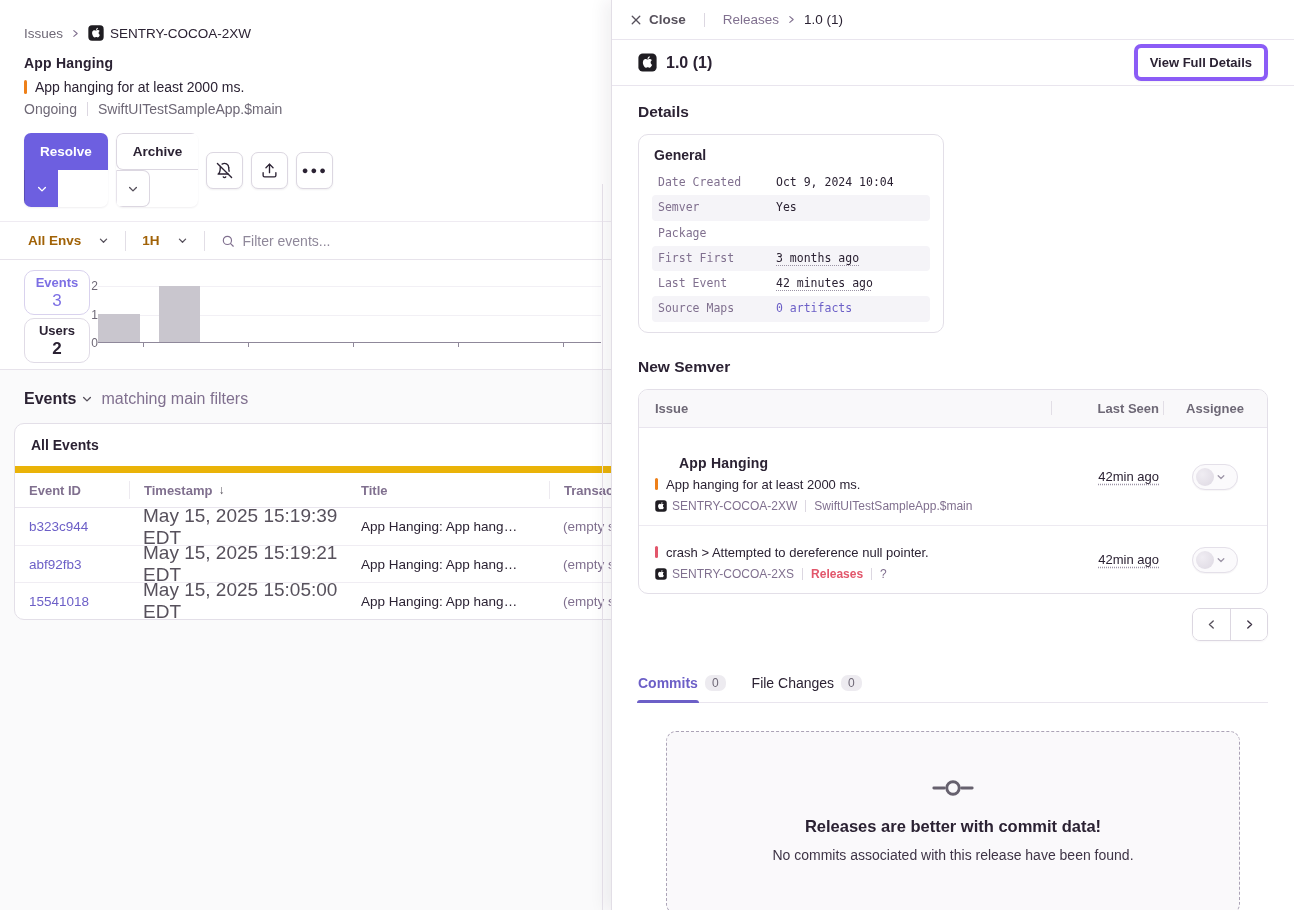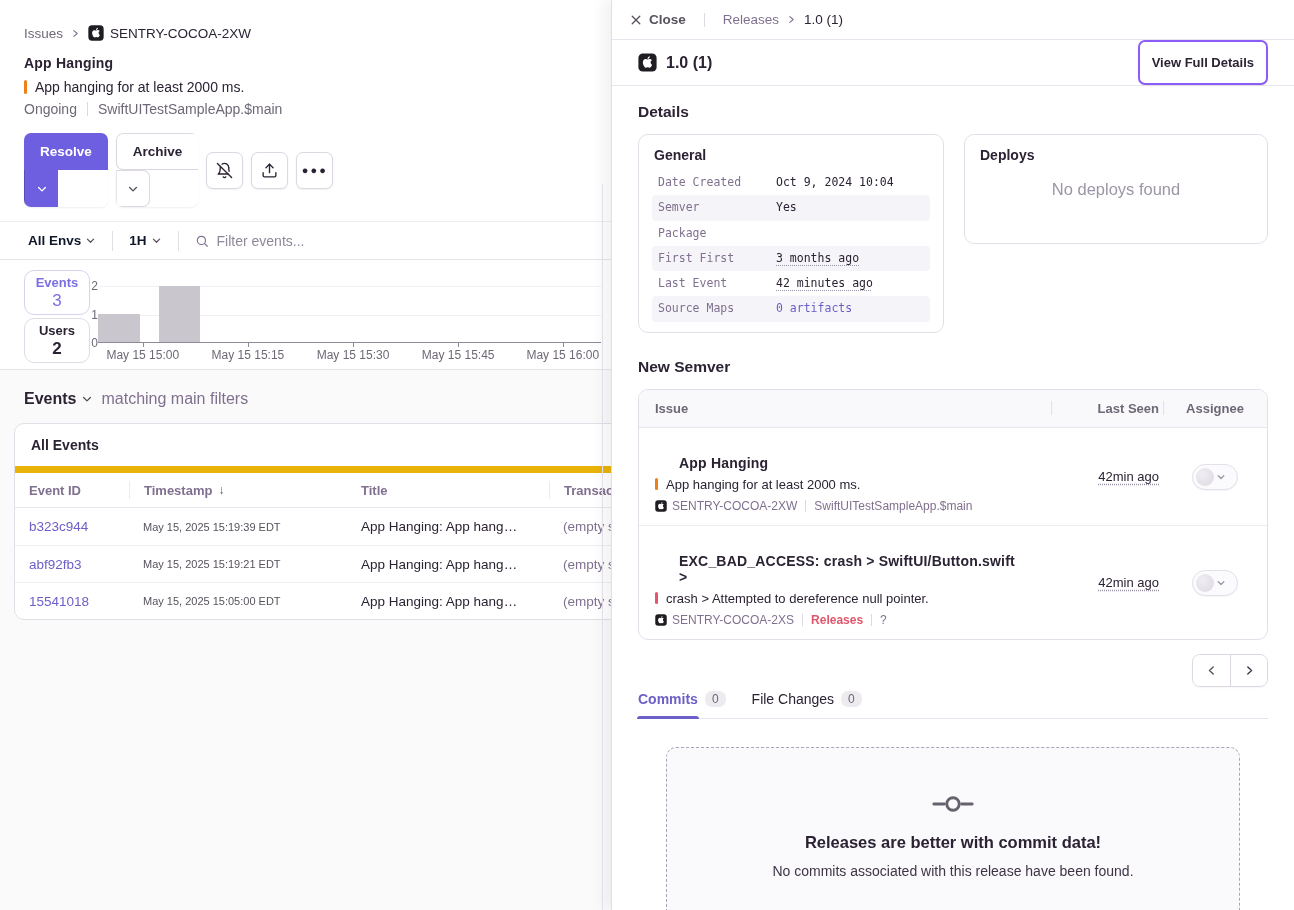--- a/index.html
+++ b/index.html
@@ -31,21 +31,21 @@
          font-size:13.5px; font-weight:700; cursor:pointer; box-shadow:0 1px 2px rgba(43,34,51,0.07); }
   .btn-split { display:inline-flex; border-radius:7px; overflow:hidden; box-shadow:0 1px 2px rgba(43,34,51,0.07);flex-direction:column; }
   .btn-primary-main { background:#6D5FE0; color:#fff; padding:0 16px; height:37px; display:flex; align-items:center; font-weight:700; font-size:13.5px; cursor:pointer; }
   .btn-primary-caret { background:#6D5FE0; color:#fff; width:34px; height:37px; display:flex; align-items:center; justify-content:center; border-left:1px solid rgba(0,0,0,.18); cursor:pointer; }
   .btn-default-main { background:#fff; color:#2B2233; padding:0 16px; height:37px; display:flex; align-items:center; font-weight:700; font-size:13.5px; border:1px solid #DCD7E1; border-right:none; border-radius:7px 0 0 7px; cursor:pointer; }
   .btn-default-caret { background:#fff; width:34px; height:37px; display:flex; align-items:center; justify-content:center; border:1px solid #DCD7E1; border-left:1px solid #E7E3EB; border-radius:0 7px 7px 0; color:#57515C; cursor:pointer; }
   .btn-icon { width:37px; background:#fff; border:1px solid #DCD7E1; color:#2B2233; }
   .dots { font-size:11px; letter-spacing:2px; color:#2B2233; }
 
   .filter-bar { display:flex; align-items:center; height:38px; padding:0 16px; border-bottom:1px solid #E7E3EB; }
-  .filter-trigger { display:flex; align-items:center; gap:4px; font-size:13.5px; font-weight:700; padding:0 12px; color:#0f172a; cursor:pointer; }
+  .filter-trigger { display:flex; align-items:center; gap:17px; font-size:13.5px; font-weight:700; padding:0 12px; color:#a16207; cursor:pointer; }
   .filter-sep { width:1px; height:20px; background:#E2DEE6; margin:0 4px; }
   .search-wrap { display:flex; align-items:center; gap:8px; flex:1; padding-left:12px; }
   .search-input { border:none; outline:none; font-size:14px; color:#2B2233; flex:1; font-family:"Liberation Sans",sans-serif; background:transparent; }
   .search-input::placeholder { color:#8F889A; }
 
   
   .chart-section { position:relative; height:110px; border-bottom:1px solid #E7E3EB; }
   .stat-box { position:absolute; left:24px; width:66px; height:45px; border:1px solid #E0DBE6; border-radius:10px;
               text-align:center; background:#fff; padding-top:4px; cursor:pointer; }
   .stat-events { top:10px; border-color:#D9D2EE; }
@@ -77,37 +77,37 @@
   .ev-head { color:#80708F; font-size:13px; font-weight:600; border-bottom:1px solid #E9E5EE; height:35px; }
   .ev-col { padding-left:14px; display:flex; align-items:center; gap:6px; overflow:hidden; }
   .col-id { width:114px; }
   .col-ts { width:218px; }
   .col-title { width:202px; }
   .col-txn { width:230px; }
   .ev-head .col-ts, .ev-head .col-txn { border-left:1px solid #EDEAF0; height:18px; }
   .ev-body .ev-row { border-top:1px solid #F0EDF3; }
   .ev-body .ev-row:first-child { border-top:none; }
   .ev-link { color:#6C5FC7; font-size:13.5px; cursor:pointer; }
-  .ev-ts { color:#57515C; font-size:11px; }
+  .ev-ts { color:#57515C; font-size:19px; }
   .ev-title { font-size:13.5px; color:#2B2233; max-width:158px; white-space:nowrap; overflow:hidden; text-overflow:ellipsis; }
   .ev-txn { font-size:13.5px; color:#80708F; white-space:nowrap; }
   .sort-arrow { font-size:12px; color:#57515C; }
 
   
   .drawer { position:absolute; top:0; right:0; width:683px; height:910px; background:#fff; z-index:5;
             border-left:1px solid #E2DEE6; box-shadow:-6px 0 16px rgba(43,34,51,0.07); }
   .drawer-top { height:40px; display:flex; align-items:center; padding:0 18px; border-bottom:1px solid #E9E5EE; }
   .close-btn { display:flex; align-items:center; gap:7px; font-size:13.5px; font-weight:600; color:#57515C; cursor:pointer; }
   .drawer-crumbs { display:flex; align-items:center; gap:8px; font-size:13.5px; }
   .drawer-crumbs .root { color:#80708F; cursor:pointer; }
   .drawer-crumbs .cur { color:#2B2233; }
   .drawer-title-row { height:46px; display:flex; align-items:center; padding:0 26px; border-bottom:1px solid #E9E5EE; }
   .release-name { display:flex; align-items:center; gap:9px; font-size:16px; font-weight:700; }
   .spacer { flex:1; }
-  .btn-small { height:45px; padding:12px 12px; display:inline-flex; align-items:center; background:#fff; border:2px solid #8b5cf6;
+  .btn-small { height:37px; padding:12px 12px; display:inline-flex; align-items:center; background:#fff; border:4px solid #8b5cf6;
                border-radius:7px; font-size:13px; font-weight:600; color:#2B2233; box-shadow:0 1px 2px rgba(43,34,51,0.06); cursor:pointer; }
 
   .drawer-body { padding:17px 26px 0; }
   .section-heading { font-size:15.5px; font-weight:700; }
   .details-row { display:flex; gap:20px; align-items:flex-start; margin-top:13px; }
   .card { border:1px solid #E3DFE8; border-radius:10px; background:#fff; }
   .general-card { width:306px; padding:12px 13px 10px; }
   .card-title { font-size:14px; font-weight:700; margin:0 0 7px 2px; }
   .kv-row { display:flex; font-family:"DejaVu Sans Mono", monospace; font-size:11.5px; line-height:1.5; padding:4px 6px; border-radius:4px; }
   .kv-row:nth-child(even) { background:#F5F4F8; }
@@ -139,21 +139,21 @@
   .issue-assignee { width:104px; display:flex; align-items:center; justify-content:center; }
   .assignee-pill { width:46px; height:26px; border-radius:13px; border:1px solid #E4E0E9; background:#FBFAFC;
                    display:flex; align-items:center; padding-left:3px; gap:2px; cursor:pointer; box-shadow:0 1px 1px rgba(43,34,51,0.04); }
   .assignee-avatar { width:18px; height:18px; border-radius:50%; background:radial-gradient(circle at 35% 35%, #F0EDF3, #DDD8E2); }
 
   .pagination { display:flex; justify-content:flex-end; margin-top:14px; }
   .page-group { display:flex; border:1px solid #DCD7E1; border-radius:8px; overflow:hidden; box-shadow:0 1px 2px rgba(43,34,51,0.04); }
   .page-btn { width:37px; height:31px; display:flex; align-items:center; justify-content:center; background:#fff; cursor:pointer; }
   .page-btn + .page-btn { border-left:1px solid #DCD7E1; }
 
-  .tabs-row { margin-top:4px; display:flex; gap:26px; border-bottom:1px solid #E9E5EE; }
+  .tabs-row { margin-top:34px; display:flex; gap:26px; border-bottom:1px solid #E9E5EE; }
   .tab { display:flex; align-items:center; gap:7px; padding-bottom:11px; font-size:14px; cursor:pointer; }
   .tab-label { position:relative; }
   .tab.active { color:#6C5FC7; font-weight:600; }
   .tab.active .tab-label::after { content:""; position:absolute; left:-1px; right:-1px; bottom:-12px; height:3px; background:#6C5FC7; border-radius:3px 3px 0 0; }
   .tab .badge { background:#EDEBF0; color:#6E6876; font-size:12px; font-weight:400; padding:1px 7px; border-radius:7px; }
 
   .empty-panel { margin:28px 28px 0; border:1px dashed #ABA3B6; border-radius:10px; background:#FAF9FB;
                  padding:44px 20px 50px; text-align:center; }
   .empty-icon { display:flex; justify-content:center; }
   .empty-title { margin-top:17px; font-size:16.5px; font-weight:700; }
@@ -286,27 +286,20 @@
       <div class="gridline" style="top:29px;"></div>
       <div class="chart-baseline"></div>
     <div class="chart-bar" style="left: 0%; width: 8.3%; height: 50%;"></div>
         <div class="chart-bar" style="left: 12.1%; width: 8.1%; height: 100%;"></div>
         <div class="chart-tick" style="left: 8.9%;"></div>
         <div class="chart-tick" style="left: 29.8%;"></div>
         <div class="chart-tick" style="left: 50.7%;"></div>
         <div class="chart-tick" style="left: 71.6%;"></div>
         <div class="chart-tick" style="left: 92.4%;"></div>
       </div>
-    <div class="chart-xaxis">
-        <div class="chart-xlabel" style="left: 8.9%;">May 15 15:00</div>
-        <div class="chart-xlabel" style="left: 29.8%;">May 15 15:15</div>
-        <div class="chart-xlabel" style="left: 50.7%;">May 15 15:30</div>
-        <div class="chart-xlabel" style="left: 71.6%;">May 15 15:45</div>
-        <div class="chart-xlabel" style="left: 92.4%;">May 15 16:00</div>
-      </div>
   </div>
 
   <div class="events-section">
     <div class="events-heading">
       <span class="hd">
         <span>Events</span>
         <svg width="12" height="12" viewBox="0 0 16 16" fill="none" stroke="#57515C" stroke-width="1.8" stroke-linecap="round" stroke-linejoin="round">
             <path d="M3.5 6l4.5 4.5L12.5 6"></path>
           </svg>
       </span>
@@ -437,24 +430,20 @@
             <span class="kv-label">Last Event</span>
             <span class="kv-value u-dotted">42 minutes ago</span>
           </div>
           <div class="kv-row">
             <span class="kv-label">Source Maps</span>
             <span class="kv-value kv-link">0 artifacts</span>
           </div>
         </div>
       </div>
 
-      <div class="card deploys-card">
-        <div class="card-title">Deploys</div>
-        <div class="deploys-empty">No deploys found</div>
-      </div>
     </div>
 
     <div class="section-heading new-issues-heading">New Semver</div>
 
     <div class="issues-card">
       <div class="issues-header">
         <span class="ih-issue">Issue</span>
         <span class="ih-seen">Last Seen</span>
         <span class="ih-assignee">Assignee</span>
       </div>
@@ -490,21 +479,20 @@
             <span class="assignee-avatar"></span>
             <svg width="10" height="10" viewBox="0 0 16 16" fill="none" stroke="#9C94A6" stroke-width="2" stroke-linecap="round" stroke-linejoin="round">
                 <path d="M3.5 6l4.5 4.5L12.5 6"></path>
               </svg>
           </span>
         </div>
       </div>
 
       <div class="issue-row">
         <div class="issue-main">
-          <div class="issue-title">EXC_BAD_ACCESS: crash &gt; SwiftUI/Button.swift &gt;</div>
           <div class="issue-sub">
             <span class="level-bar level-error"></span>
             <span>crash &gt; Attempted to dereference null pointer.</span>
           </div>
           <div class="issue-meta">
             <span class="meta-proj">
               <span class="apple-badge">
                 <svg width="12" height="12" viewBox="0 0 24 24">
                     <rect x="0.5" y="0.5" width="23" height="23" rx="5.5" fill="#1F1D22"></rect>
                     <g transform="translate(4.8,4.2) scale(0.6)">

